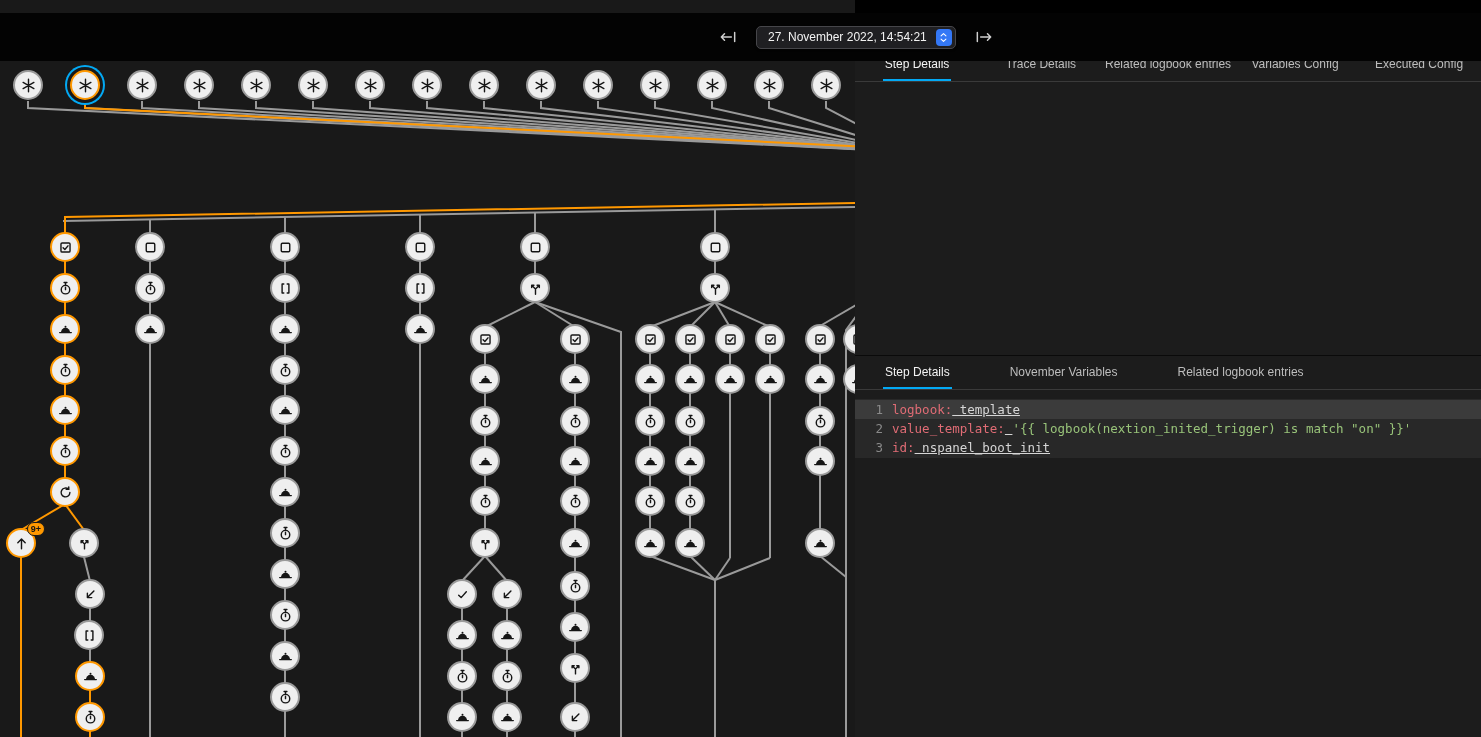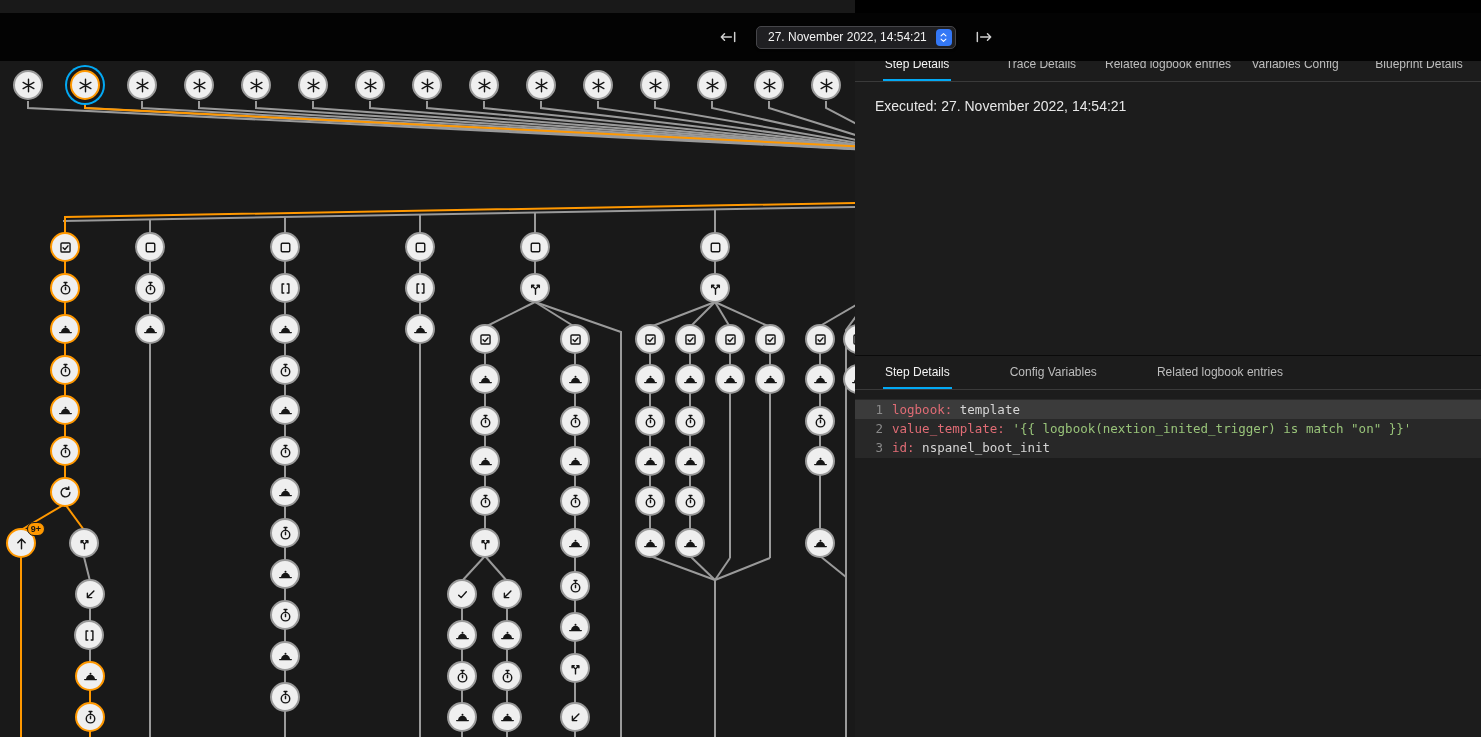--- a/index.html
+++ b/index.html
@@ -44,21 +44,21 @@
   .panel-content{padding:16px 20px;font-size:14px;color:#e8e8e8;}
 
   
   #code-block{margin-top:9px;background:#282828;font-family:"DejaVu Sans Mono",monospace;
               font-size:12.5px;line-height:19px;color:#d6d6d6;padding:1px 0;}
   .code-line{display:flex;}
   .code-line.hl{background:#3b3b3b;}
   .gutter{width:28px;flex:none;text-align:right;padding-right:9px;color:#8a8a8a;}
   .tok-key{color:var(--code-key,#e06c75);}
   .tok-str{color:var(--code-str,#98c379);}
-  .tok-plain{color:#d6d6d6;}
+  .tok-plain{color:#d6d6d6;text-decoration:underline;}
 </style>
 </head>
 <body>
 
 <div id="app">
 
   <header id="topbar">
     <div class="trace-nav">
       <button class="nav-btn">
         <svg viewBox="0 0 24 24">
@@ -936,35 +936,32 @@
           <div class="tab">
             <span class="lbl">Trace Details</span>
           </div>
           <div class="tab">
             <span class="lbl">Related logbook entries</span>
           </div>
           <div class="tab">
             <span class="lbl">Variables Config</span>
           </div>
           <div class="tab">
-            <span class="lbl">Blueprint Details</span>
-          </div>
-        </div>
-      <div class="panel-content">
-        <span>Executed: 27. November 2022, 14:54:21</span>
-      </div>
+            <span class="lbl">Executed Config</span>
+          </div>
+        </div>
     </section>
 
     <section id="config-panel">
       <div class="tabbar" id="config-tabs">
           <div class="tab active">
             <span class="lbl">Step Details</span>
           </div>
           <div class="tab">
-            <span class="lbl">Config Variables</span>
+            <span class="lbl">November Variables</span>
           </div>
           <div class="tab">
             <span class="lbl">Related logbook entries</span>
           </div>
         </div>
       <div id="code-block">
           <div class="code-line hl">
             <span class="gutter">1</span>
             <span><span class="tok-key">logbook:</span><span class="tok-plain"> template</span></span>
           </div>

